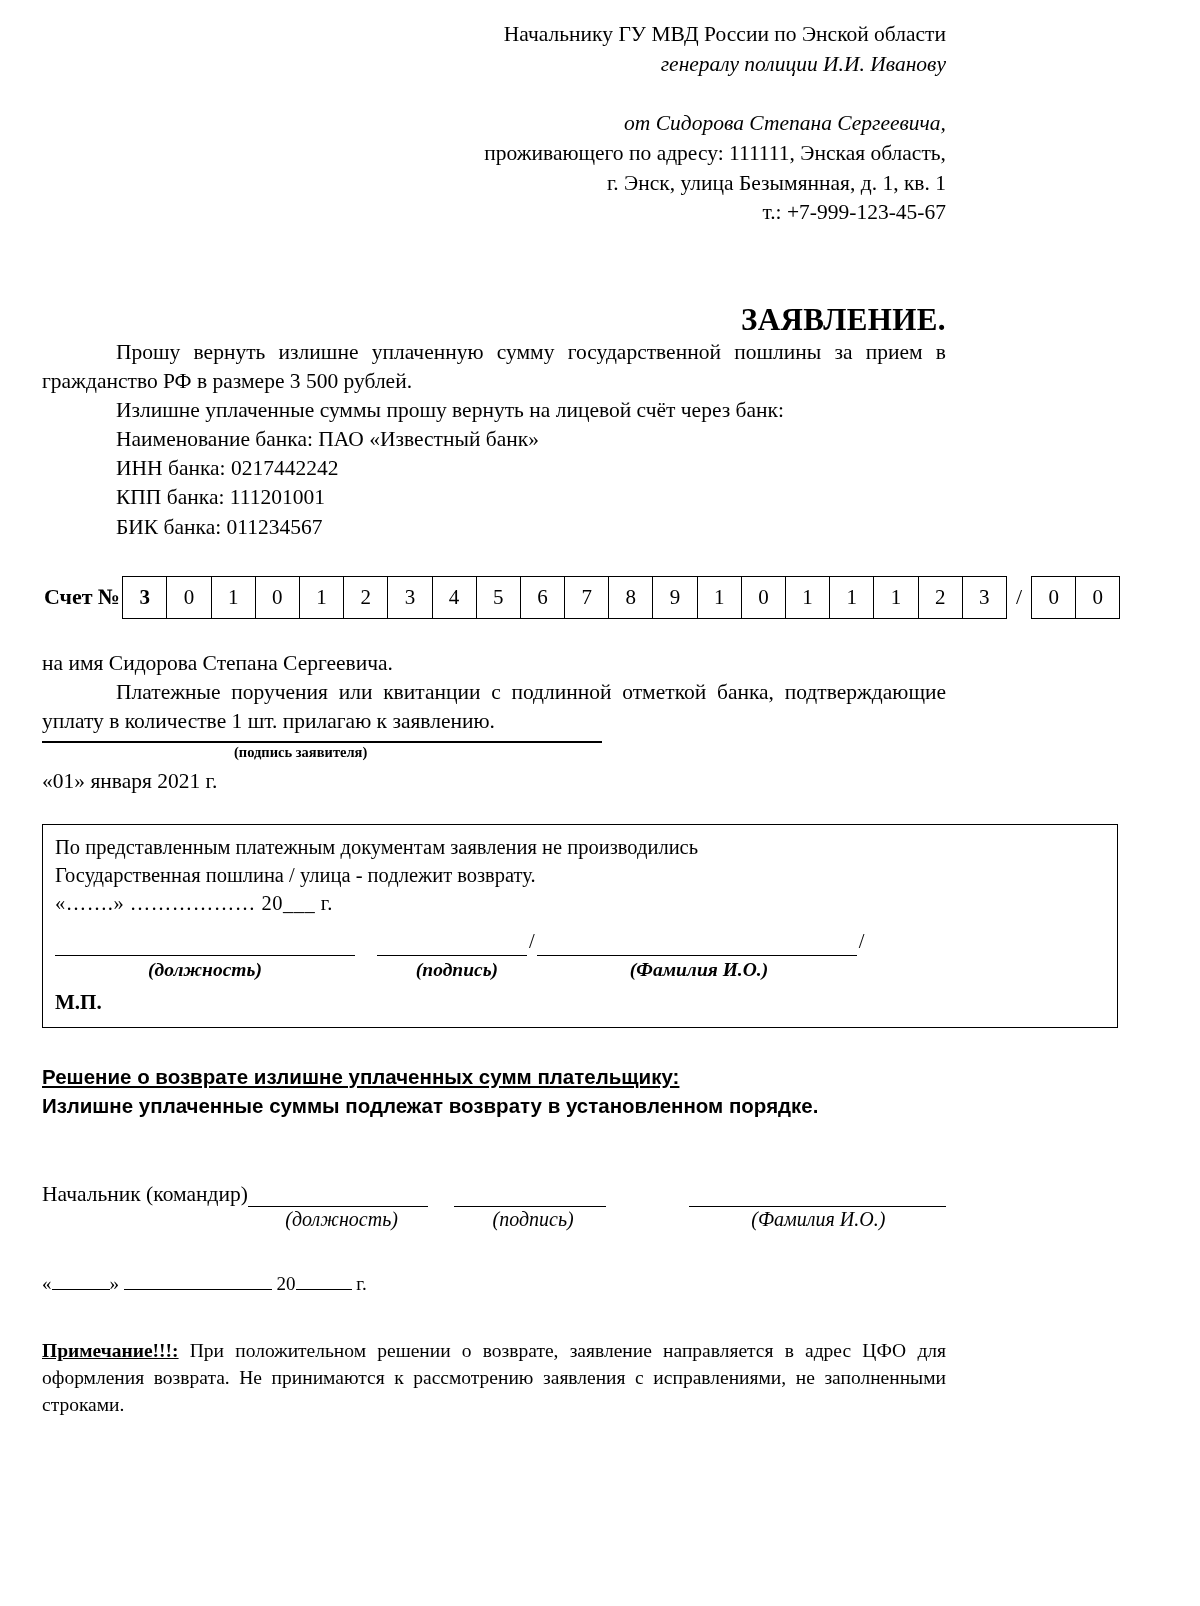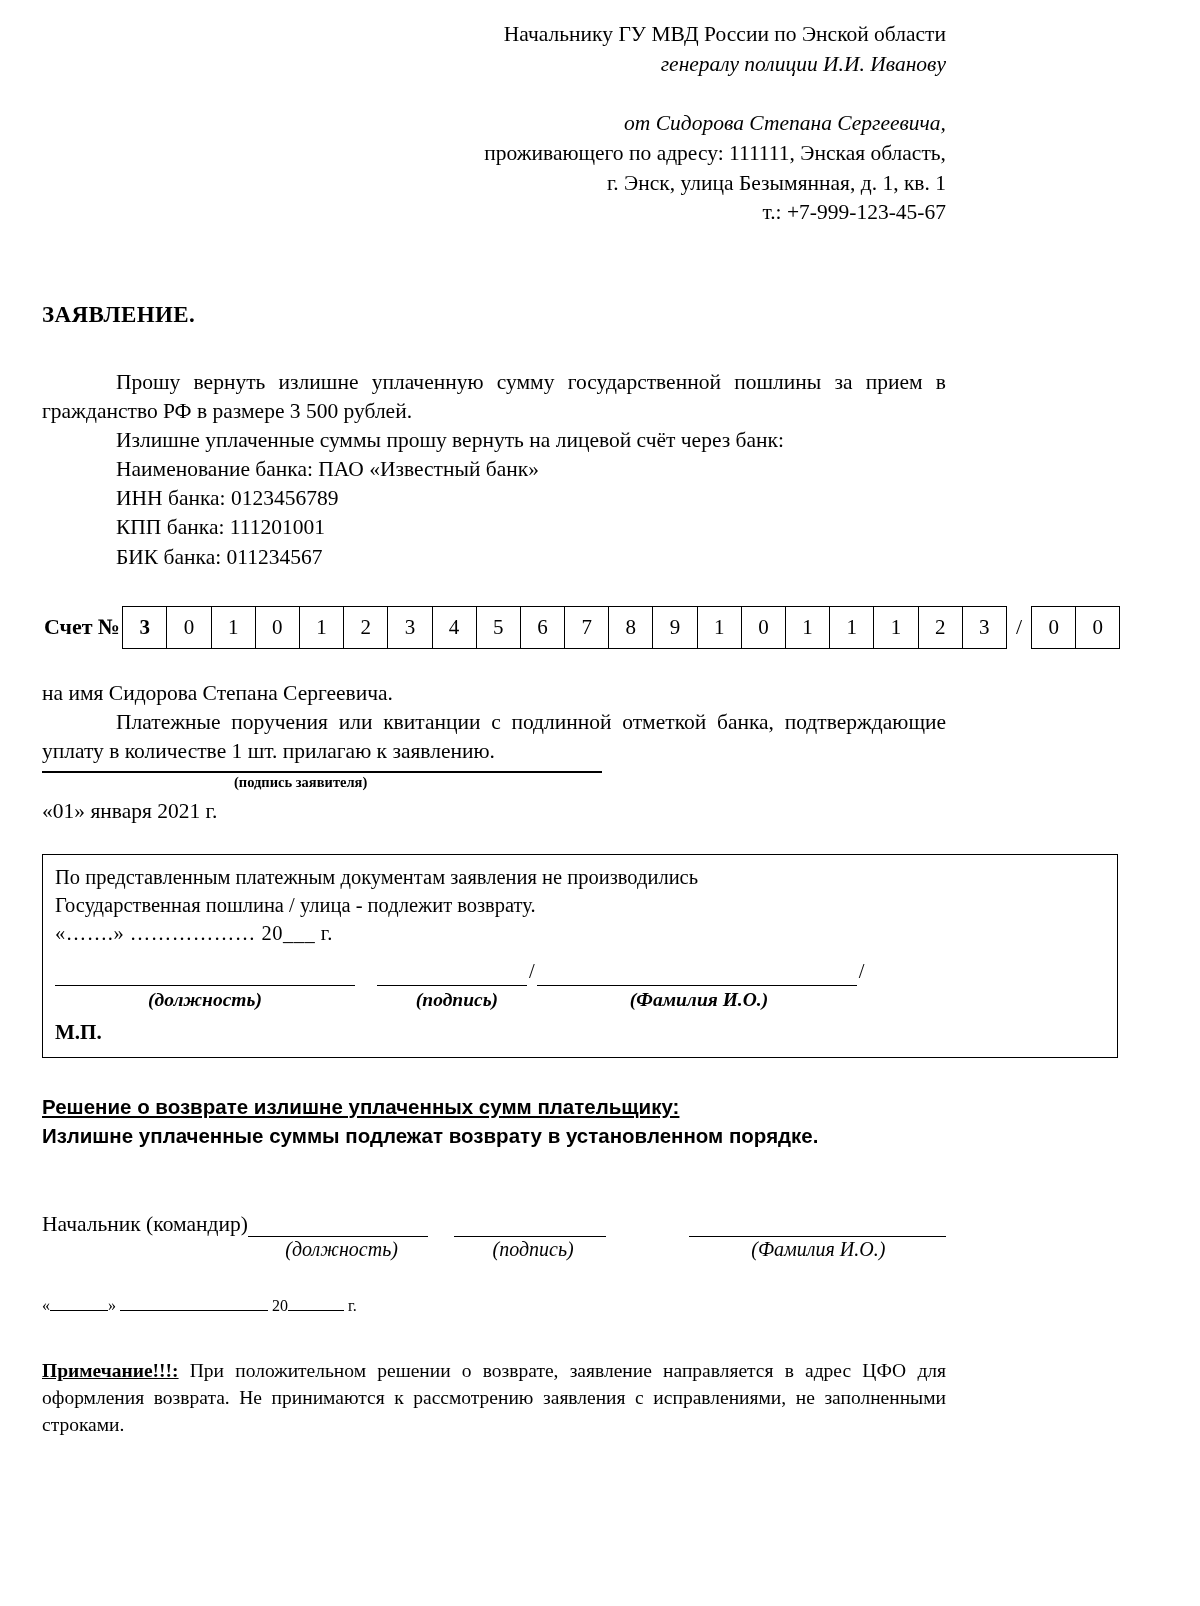--- a/index.html
+++ b/index.html
@@ -25,26 +25,25 @@
   .header {
     text-align: right;
     font-size: 21.5px;
     line-height: 1.38;
   }
   .header .it { font-style: italic; }
   .header-gap { height: 30px; }
 
   
   .title {
-    text-align: left;
-    font-weight: bold;
-    font-size: 23px;
+    text-align: right;
+    font-weight: bold;
+    font-size: 31px;
     letter-spacing: 0.4px;
     margin-top: 74px;
-    margin-bottom: 40px;
   }
 
   
   .para {
     font-size: 21.5px;
     line-height: 1.36;
     text-align: justify;
   }
   .indent { text-indent: 74px; }
   .tight { line-height: 1.33; }
@@ -192,22 +191,22 @@
   .cl3 { width: 300px; }
   .chief-caps {
     display: flex;
     font-style: italic;
     font-size: 20px;
     margin-top: 1px;
   }
   .chief-caps span { text-align: center; }
 
   .final-date {
-    font-size: 16px;
-    margin-top: 31px;
+    font-size: 19px;
+    margin-top: 40px;
   }
   .final-date .blank {
     border-bottom: 1.6px solid #000;
     display: inline-block;
     height: 18px;
   }
   .b1 { width: 58px; }
   .b2 { width: 148px; }
   .b3 { width: 56px; }
 
@@ -237,21 +236,21 @@
     <div>т.: +7-999-123-45-67</div>
   </div>
 
   <div class="title">ЗАЯВЛЕНИЕ.</div>
 
   <div class="para indent">Прошу вернуть излишне уплаченную сумму государственной пошлины за прием в гражданство РФ в размере 3 500 рублей.</div>
   <div class="para indent tight">Излишне уплаченные суммы прошу вернуть  на лицевой счёт через банк:</div>
 
   <div class="bank-lines">
     <div>Наименование банка: ПАО «Известный банк»</div>
-    <div>ИНН банка: 0123456789</div>
+    <div>ИНН банка: 0217442242</div>
     <div>КПП банка: 111201001</div>
     <div>БИК банка: 011234567</div>
   </div>
 
   <div class="account-row">
     <div class="account-label">Счет №</div>
     <div class="acct-group" id="acct-main">
         <div class="acct-cell bold">3</div>
         <div class="acct-cell">0</div>
         <div class="acct-cell">1</div>

